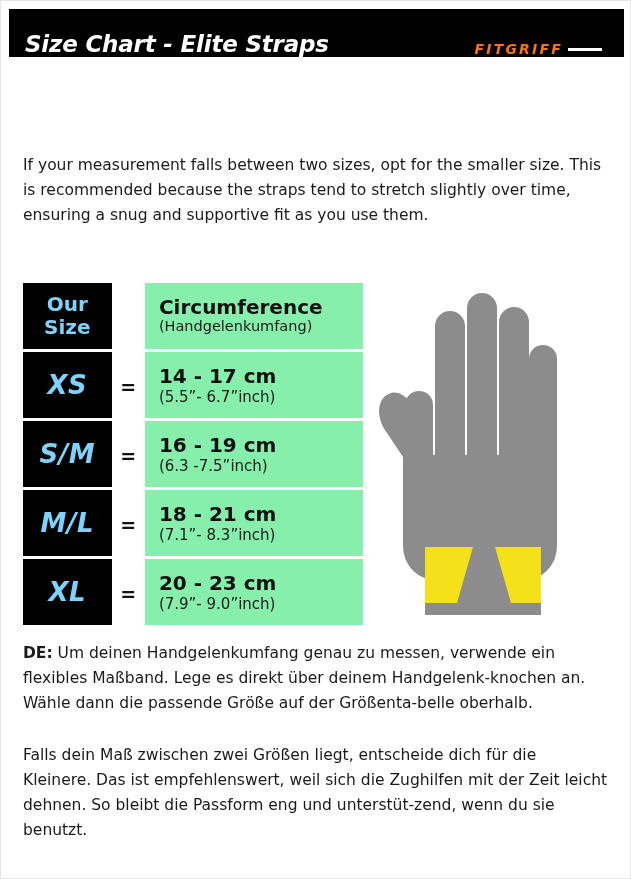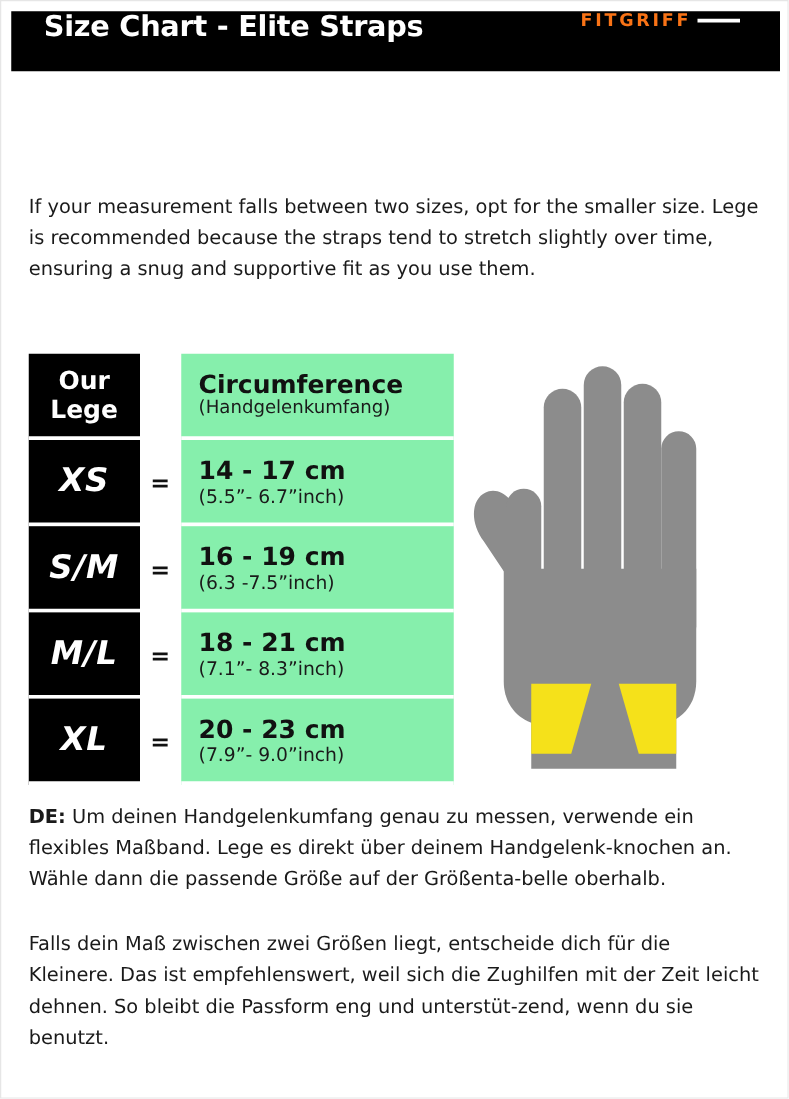--- a/index.html
+++ b/index.html
@@ -22,24 +22,25 @@
   }
   
   .header {
     position: absolute;
     left: 8px;
     top: 8px;
     width: 615px;
     height: 48px;
     background: #000000;
     display: flex;
-    align-items: flex-start;
+    align-items: flex-end;
     justify-content: space-between;
-    padding: 0 26px;
+    padding: 0 16px;
     box-sizing: border-box;
+    font-style: italic;
   }
   .header-title {
     color: #ffffff;
     font-size: 23px;
     font-weight: bold;
     letter-spacing: -0.2px;
     font-family: "DejaVu Sans", sans-serif;
   }
   .brand {
     color: #f97316;
@@ -82,21 +83,21 @@
     top: 282px;
     width: 340px;
   }
   .tbl {
     border-collapse: separate;
     border-spacing: 0;
   }
   .col-size {
     width: 92px;
     background: #000000;
-    color: #ffffff;
+    color: #7dd3fc;
     text-align: center;
     vertical-align: middle;
     height: 64px;
     border-bottom: 3px solid #ffffff;
   }
   .col-size .sz {
     font-size: 26px;
     font-weight: bold;
     letter-spacing: 0.5px;
     font-style: italic;
@@ -157,29 +158,29 @@
 
 <div class="page">
 
   <div class="header">
     <div class="header-title">Size Chart - Elite Straps</div>
     <div class="brand">
       <span>FITGRIFF</span><span class="brand-bar"></span>
     </div>
   </div>
 
-  <div class="para" id="para-en-2">If your measurement falls between two sizes, opt for the smaller size. Lege is recommended because the straps tend to stretch slightly over time, ensuring a snug and supportive fit as you use them.</div>
+  <div class="para" id="para-en-2">If your measurement falls between two sizes, opt for the smaller size. This is recommended because the straps tend to stretch slightly over time, ensuring a snug and supportive fit as you use them.</div>
 
   <div class="table-wrap">
     <table class="tbl">
       <tbody>
           <tr>
         <td class="col-size">
           <div class="hdr">Our</div>
-          <div class="hdr">Lege</div>
+          <div class="hdr">Size</div>
         </td>
         <td class="col-eq"></td>
         <td class="col-val">
           <div class="hdr-main">Circumference</div>
           <div class="hdr-sub">(Handgelenkumfang)</div>
         </td>
       </tr>
       <tr>
         <td class="col-size">
           <div class="sz">XS</div>

